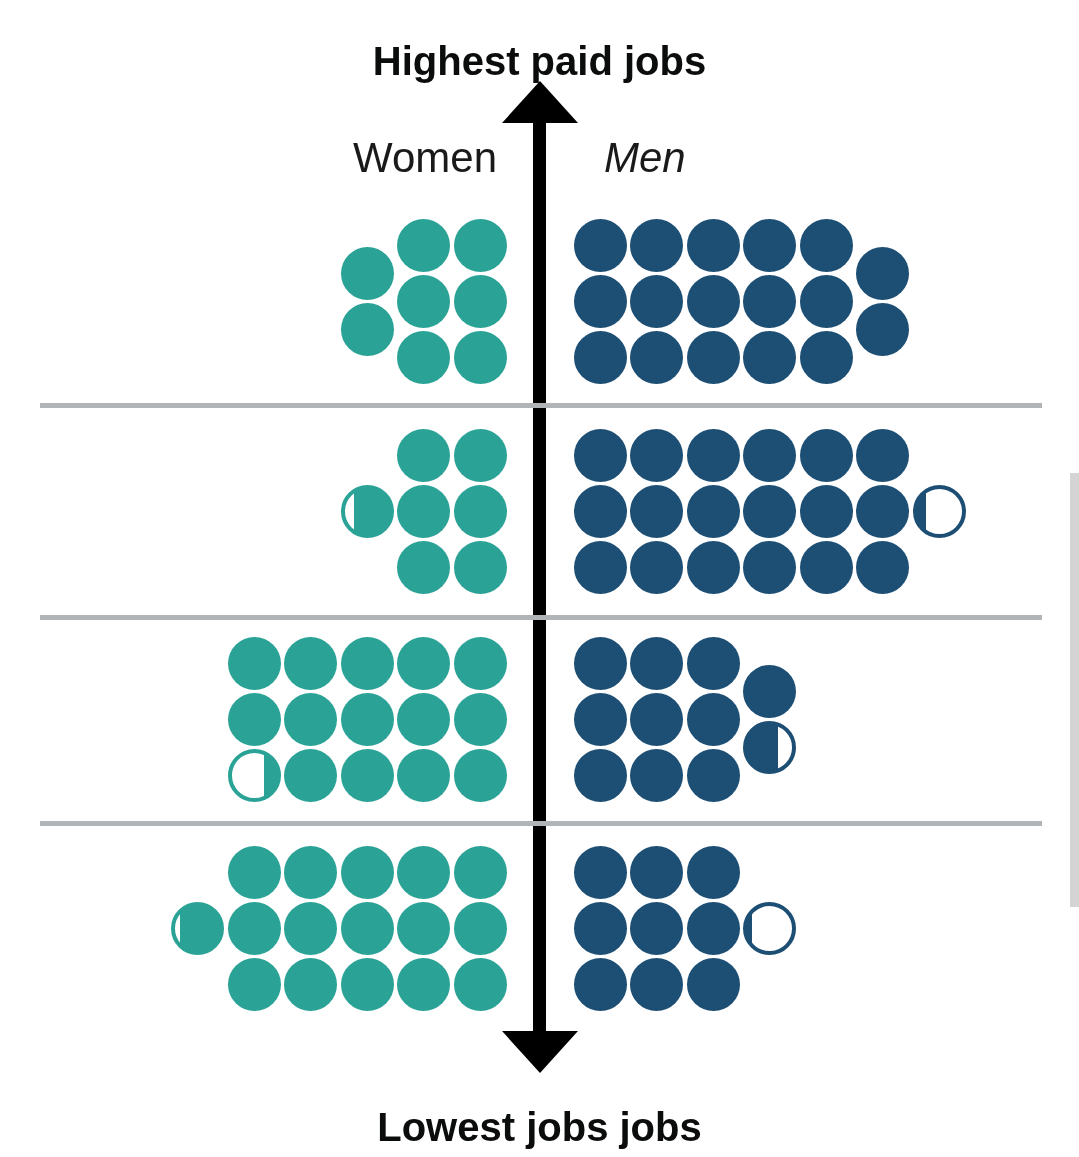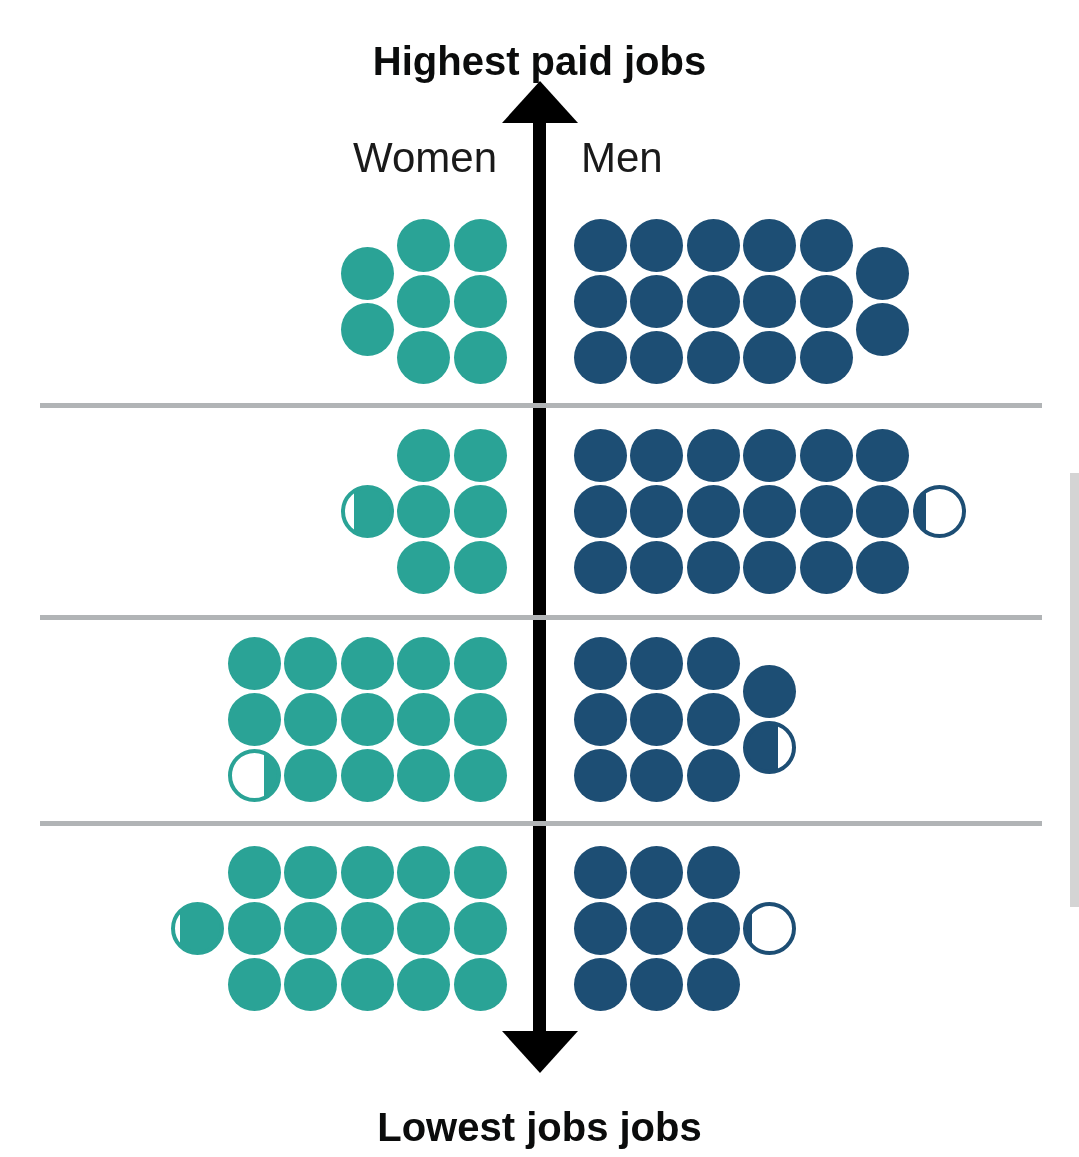--- a/index.html
+++ b/index.html
@@ -8,21 +8,21 @@
     font-family:"Liberation Sans", sans-serif;color:#0b0c0c;overflow:hidden;
   }
   .axis-title{
     position:absolute;left:0;right:0;text-align:center;
     font-size:40px;font-weight:700;letter-spacing:0;
   }
   #title-top{top:12px;}
   #title-bottom{top:1078px;}
   .legend-label{position:absolute;top:134px;font-size:42px;font-weight:400;color:#1a1a1a;}
   #legend-women{right:582px;text-align:right;}
-  #legend-men{left:581px;}
+  #legend-men{left:604px;font-style:italic;}
   .arrow-shaft{position:absolute;left:533px;top:120px;width:13px;height:913px;background:#000;}
   .arrow-head{position:absolute;width:0;height:0;}
   #arrow-head-top{left:502px;top:81px;border-left:38px solid transparent;border-right:38px solid transparent;border-bottom:42px solid #000;}
   #arrow-head-bottom{left:502px;top:1031px;border-left:38px solid transparent;border-right:38px solid transparent;border-top:42px solid #000;}
   .divider{position:absolute;left:40px;width:1002px;height:5px;background:#b1b4b6;}
   #divider-1{top:403px;}
   #divider-2{top:615px;}
   #divider-3{top:821px;}
   .dot-group{position:absolute;left:0;top:0;width:100%;height:100%;pointer-events:none;}
   .dot{position:absolute;border-radius:50%;box-sizing:border-box;}

